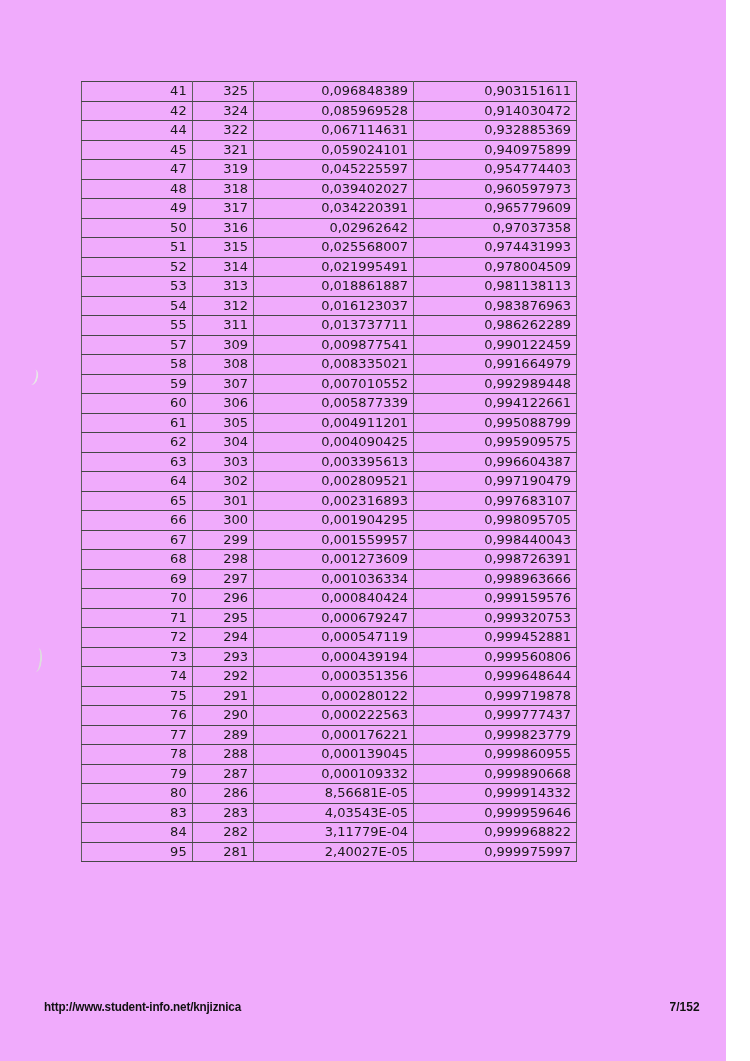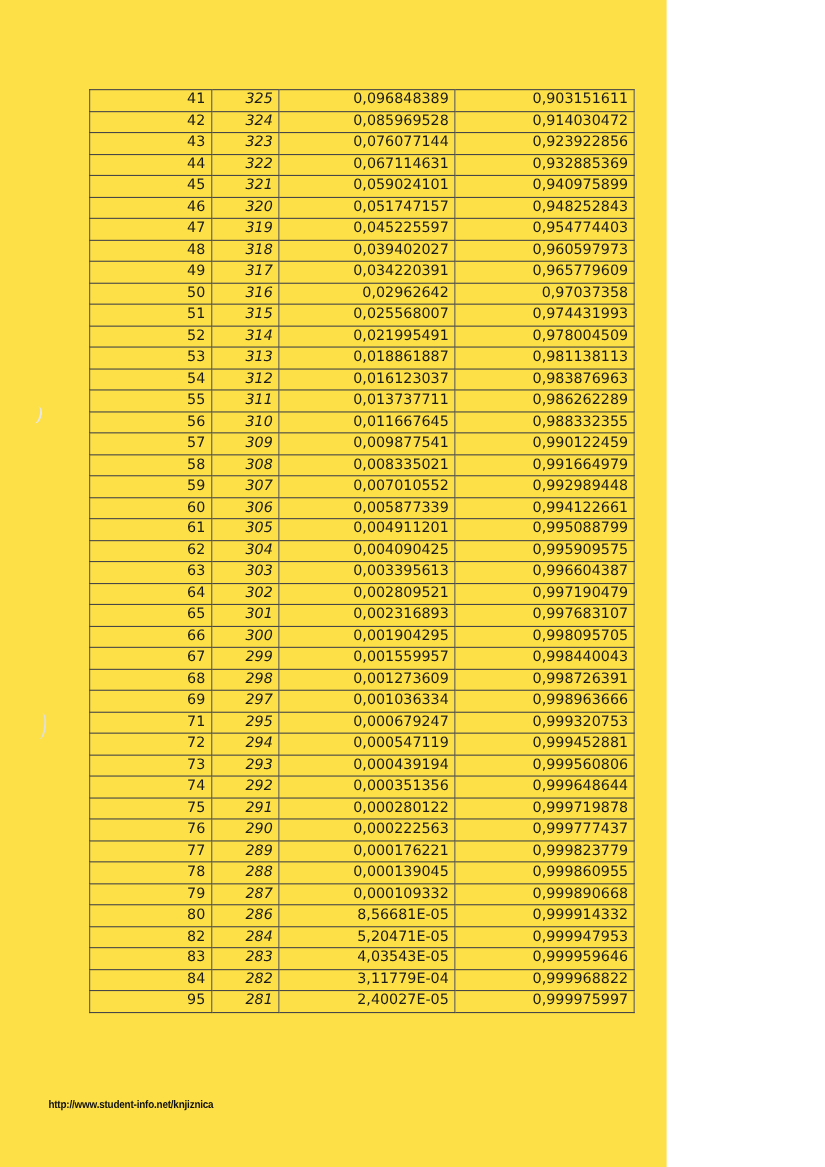--- a/index.html
+++ b/index.html
@@ -2,23 +2,23 @@
 <html><head>
 <meta charset="utf-8">
 <style>
   html, body {
     margin: 0;
     padding: 0;
     background: #ffffff;
   }
   .page {
     position: relative;
-    width: 606px;
+    width: 726px;
     height: 1061px;
-    background: #fde047;
+    background: #f0abfc;
     overflow: hidden;
     font-family: "DejaVu Sans", sans-serif;
   }
 
   
   .data-table {
     position: absolute;
     left: 81px;
     top: 81px;
     width: 496px;
@@ -34,21 +34,21 @@
     text-align: right;
     vertical-align: middle;
     border-top: 1px solid #474747;
     border-bottom: 1px solid #474747;
     border-left: 1px solid #5e5e5e;
     border-right: 1px solid #5e5e5e;
     white-space: nowrap;
     overflow: hidden;
   }
   .col-a { width: 110px; }
-  .col-b { width: 61px; font-style: italic; }
+  .col-b { width: 61px; }
   .col-c { width: 159px; }
   .col-d { width: 162px; }
 
   
   .scan-artifact {
     position: absolute;
     border-right: 2px solid #e7e7e7;
     border-radius: 50%;
   }
   .artifact-1 {
@@ -69,21 +69,21 @@
 
   
   .footer {
     position: absolute;
     left: 0;
     top: 999px;
     width: 750px;
     height: 18px;
     font-family: "Liberation Sans", sans-serif;
     font-weight: 700;
-    font-size: 10px;
+    font-size: 13px;
     color: #111111;
   }
   .footer-url {
     position: absolute;
     left: 44px;
     top: 0;
     display: inline-block;
     transform: scaleX(0.9);
     transform-origin: left center;
     letter-spacing: -0.2px;
@@ -119,44 +119,32 @@
     <td class="col-c">0,096848389</td>
     <td class="col-d">0,903151611</td>
   </tr>
         <tr>
     <td class="col-a">42</td>
     <td class="col-b">324</td>
     <td class="col-c">0,085969528</td>
     <td class="col-d">0,914030472</td>
   </tr>
         <tr>
-    <td class="col-a">43</td>
-    <td class="col-b">323</td>
-    <td class="col-c">0,076077144</td>
-    <td class="col-d">0,923922856</td>
-  </tr>
-        <tr>
     <td class="col-a">44</td>
     <td class="col-b">322</td>
     <td class="col-c">0,067114631</td>
     <td class="col-d">0,932885369</td>
   </tr>
         <tr>
     <td class="col-a">45</td>
     <td class="col-b">321</td>
     <td class="col-c">0,059024101</td>
     <td class="col-d">0,940975899</td>
   </tr>
         <tr>
-    <td class="col-a">46</td>
-    <td class="col-b">320</td>
-    <td class="col-c">0,051747157</td>
-    <td class="col-d">0,948252843</td>
-  </tr>
-        <tr>
     <td class="col-a">47</td>
     <td class="col-b">319</td>
     <td class="col-c">0,045225597</td>
     <td class="col-d">0,954774403</td>
   </tr>
         <tr>
     <td class="col-a">48</td>
     <td class="col-b">318</td>
     <td class="col-c">0,039402027</td>
     <td class="col-d">0,960597973</td>
@@ -197,26 +185,20 @@
     <td class="col-c">0,016123037</td>
     <td class="col-d">0,983876963</td>
   </tr>
         <tr>
     <td class="col-a">55</td>
     <td class="col-b">311</td>
     <td class="col-c">0,013737711</td>
     <td class="col-d">0,986262289</td>
   </tr>
         <tr>
-    <td class="col-a">56</td>
-    <td class="col-b">310</td>
-    <td class="col-c">0,011667645</td>
-    <td class="col-d">0,988332355</td>
-  </tr>
-        <tr>
     <td class="col-a">57</td>
     <td class="col-b">309</td>
     <td class="col-c">0,009877541</td>
     <td class="col-d">0,990122459</td>
   </tr>
         <tr>
     <td class="col-a">58</td>
     <td class="col-b">308</td>
     <td class="col-c">0,008335021</td>
     <td class="col-d">0,991664979</td>
@@ -281,20 +263,26 @@
     <td class="col-c">0,001273609</td>
     <td class="col-d">0,998726391</td>
   </tr>
         <tr>
     <td class="col-a">69</td>
     <td class="col-b">297</td>
     <td class="col-c">0,001036334</td>
     <td class="col-d">0,998963666</td>
   </tr>
         <tr>
+    <td class="col-a">70</td>
+    <td class="col-b">296</td>
+    <td class="col-c">0,000840424</td>
+    <td class="col-d">0,999159576</td>
+  </tr>
+        <tr>
     <td class="col-a">71</td>
     <td class="col-b">295</td>
     <td class="col-c">0,000679247</td>
     <td class="col-d">0,999320753</td>
   </tr>
         <tr>
     <td class="col-a">72</td>
     <td class="col-b">294</td>
     <td class="col-c">0,000547119</td>
     <td class="col-d">0,999452881</td>
@@ -341,26 +329,20 @@
     <td class="col-c">0,000109332</td>
     <td class="col-d">0,999890668</td>
   </tr>
         <tr>
     <td class="col-a">80</td>
     <td class="col-b">286</td>
     <td class="col-c">8,56681E-05</td>
     <td class="col-d">0,999914332</td>
   </tr>
         <tr>
-    <td class="col-a">82</td>
-    <td class="col-b">284</td>
-    <td class="col-c">5,20471E-05</td>
-    <td class="col-d">0,999947953</td>
-  </tr>
-        <tr>
     <td class="col-a">83</td>
     <td class="col-b">283</td>
     <td class="col-c">4,03543E-05</td>
     <td class="col-d">0,999959646</td>
   </tr>
         <tr>
     <td class="col-a">84</td>
     <td class="col-b">282</td>
     <td class="col-c">3,11779E-04</td>
     <td class="col-d">0,999968822</td>

